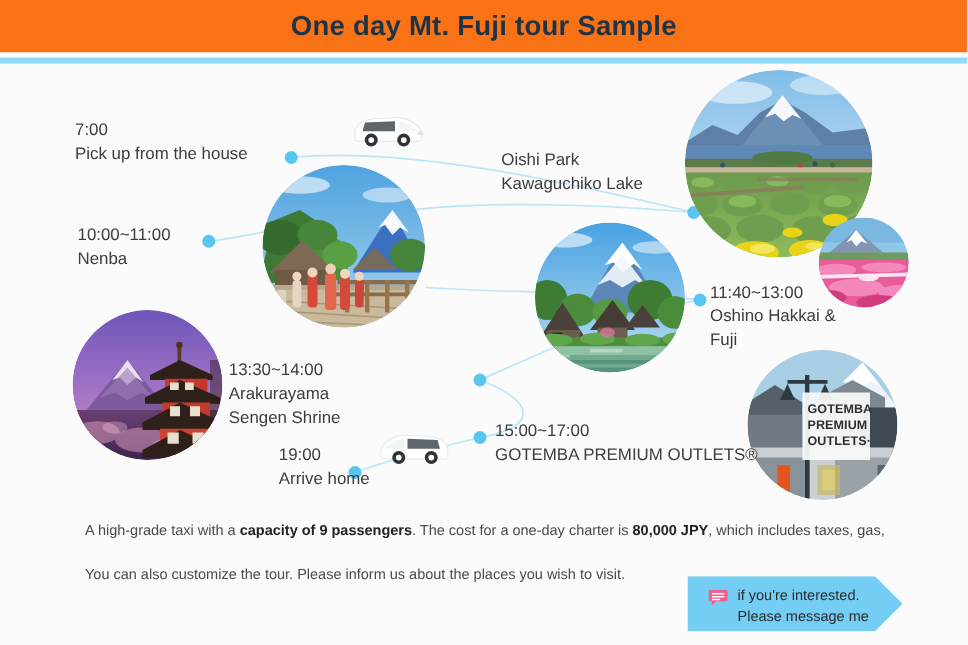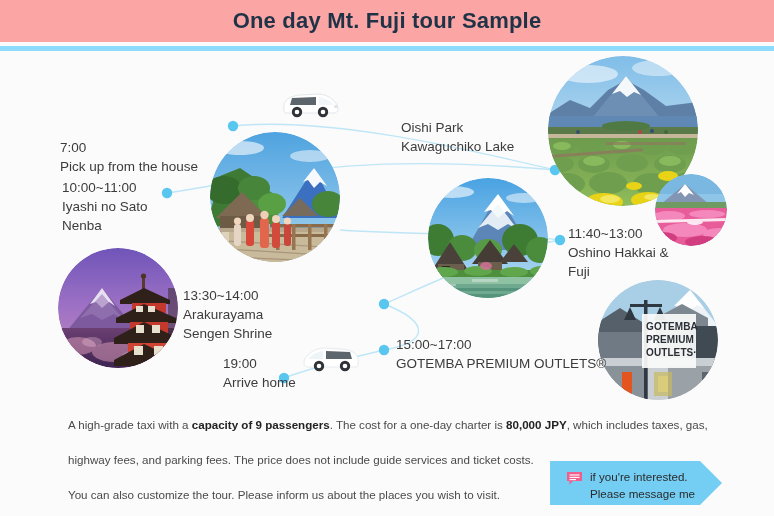--- a/index.html
+++ b/index.html
@@ -9,21 +9,21 @@
     font-family:"Liberation Sans", sans-serif;
     color:#3a3a3a;
     overflow:hidden;
     position:relative;
   }
   .page{position:relative;width:774px;height:516px;background:#fbfbfb;}
 
   
   .header-bar{
     position:absolute;left:0;top:0;width:774px;height:42px;
-    background:#fca5a5;
+    background:#f97316;
     display:flex;align-items:center;justify-content:center;
   }
   .header-title{
     font-size:22px;font-weight:bold;color:#1f3347;letter-spacing:.2px;
     font-family:"Liberation Sans", sans-serif;
   }
   .header-gap{position:absolute;left:0;top:42px;width:774px;height:4px;background:#fbfbfb;}
   .header-underline{position:absolute;left:0;top:46px;width:774px;height:5px;background:#8ddcfd;}
   .header-underline2{position:absolute;left:0;top:51px;width:774px;height:3px;background:#fbfbfb;}
 
@@ -452,33 +452,32 @@
           <path d="M14,12 L38,11 L38,19 L12,19 Z" fill="#5d666d"></path>
           <path d="M41,11 C48,12 54,16 56,19 L41,19 Z" fill="#eef5f7"></path>
           <circle cx="19" cy="26" r="5.2" fill="#2f3338"></circle>
             <circle cx="19" cy="26" r="2.3" fill="#ffffff"></circle>
           <circle cx="45" cy="26" r="5.2" fill="#2f3338"></circle>
             <circle cx="45" cy="26" r="2.3" fill="#ffffff"></circle>
         </g>
       </svg>
     </div>
 
-    <div class="lbl" style="left:60px;top:40px;margin-top:44px;">
+    <div class="lbl" style="left:60px;top:40px;">
       <span class="t">7:00</span>
       <span class="t">Pick up from the house</span>
     </div>
 
     <div class="lbl" style="left:401px;top:64px;">
       <span class="t">Oishi Park</span>
       <span class="t">Kawaguchiko Lake</span>
     </div>
 
     <div class="lbl" style="left:62px;top:124px;">
       <span class="t">10:00~11:00</span>
-      <span class="t">Iyashi no Sato</span>
       <span class="t">Nenba</span>
     </div>
 
     <div class="lbl" style="left:568px;top:170px;">
       <span class="t">11:40~13:00</span>
       <span class="t">Oshino Hakkai &amp;</span>
       <span class="t">Fuji</span>
     </div>
 
     <div class="lbl" style="left:183px;top:232px;">
@@ -494,21 +493,20 @@
 
     <div class="lbl" style="left:183px;top:300px;margin-left:40px;">
       <span class="t">19:00</span>
       <span class="t">Arrive home</span>
     </div>
 
   </div>
 
   <div class="notes">
     <p><span>A high-grade taxi with a </span><b>capacity of 9 passengers</b><span>. The cost for a one-day charter is </span><b>80,000 JPY</b><span>, which includes taxes, gas,</span></p>
-    <p>highway fees, and parking fees. The price does not include guide services and ticket costs.</p>
     <p>You can also customize the tour. Please inform us about the places you wish to visit.</p>
   </div>
 
   <div class="cta">
     <svg class="cta-shape" width="172" height="44" viewBox="0 0 172 44">
       <path d="M0,0 L150,0 L172,22 L150,44 L0,44 Z" fill="#74cdf2"></path>
     </svg>
     <div class="cta-inner">
       <svg width="17" height="15" viewBox="0 0 17 15" style="margin-top:3px;">
         <path d="M1,1 H16 V10 H7 L3.5,13.5 V10 H1 Z" fill="#ee5f8e"></path>

